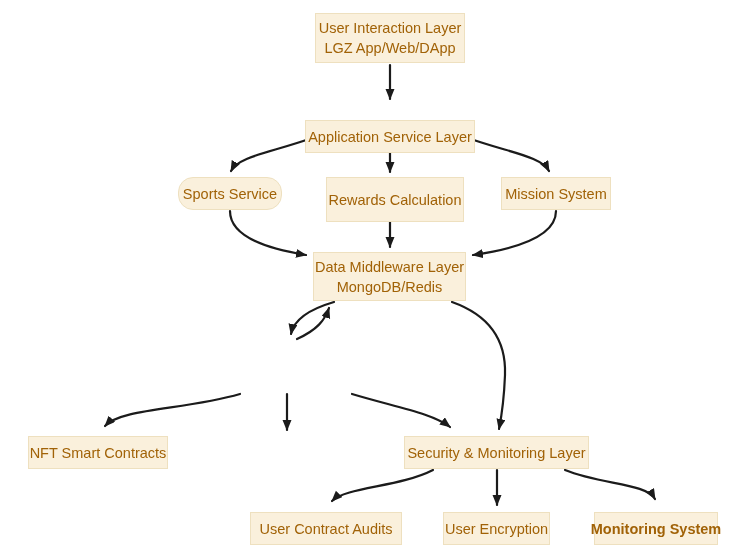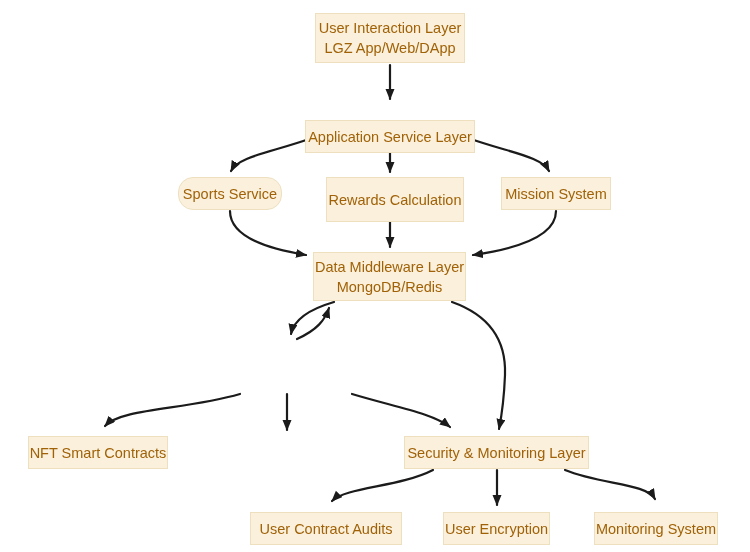--- a/index.html
+++ b/index.html
@@ -82,17 +82,17 @@
   </div>
 
   <div class="node" style="left:250px;top:512px;width:152px;height:33px;">
     <span>User Contract Audits</span>
   </div>
 
   <div class="node" style="left:443px;top:512px;width:107px;height:33px;">
     <span>User Encryption</span>
   </div>
 
-  <div class="node" style="left:594px;top:512px;width:124px;height:33px;">
+  <div class="node" style="left:594px;top:512px;width:124px;height:33px;font-weight:bold;">
     <span>Monitoring System</span>
   </div>
 
 </div>
 
 </body></html>

